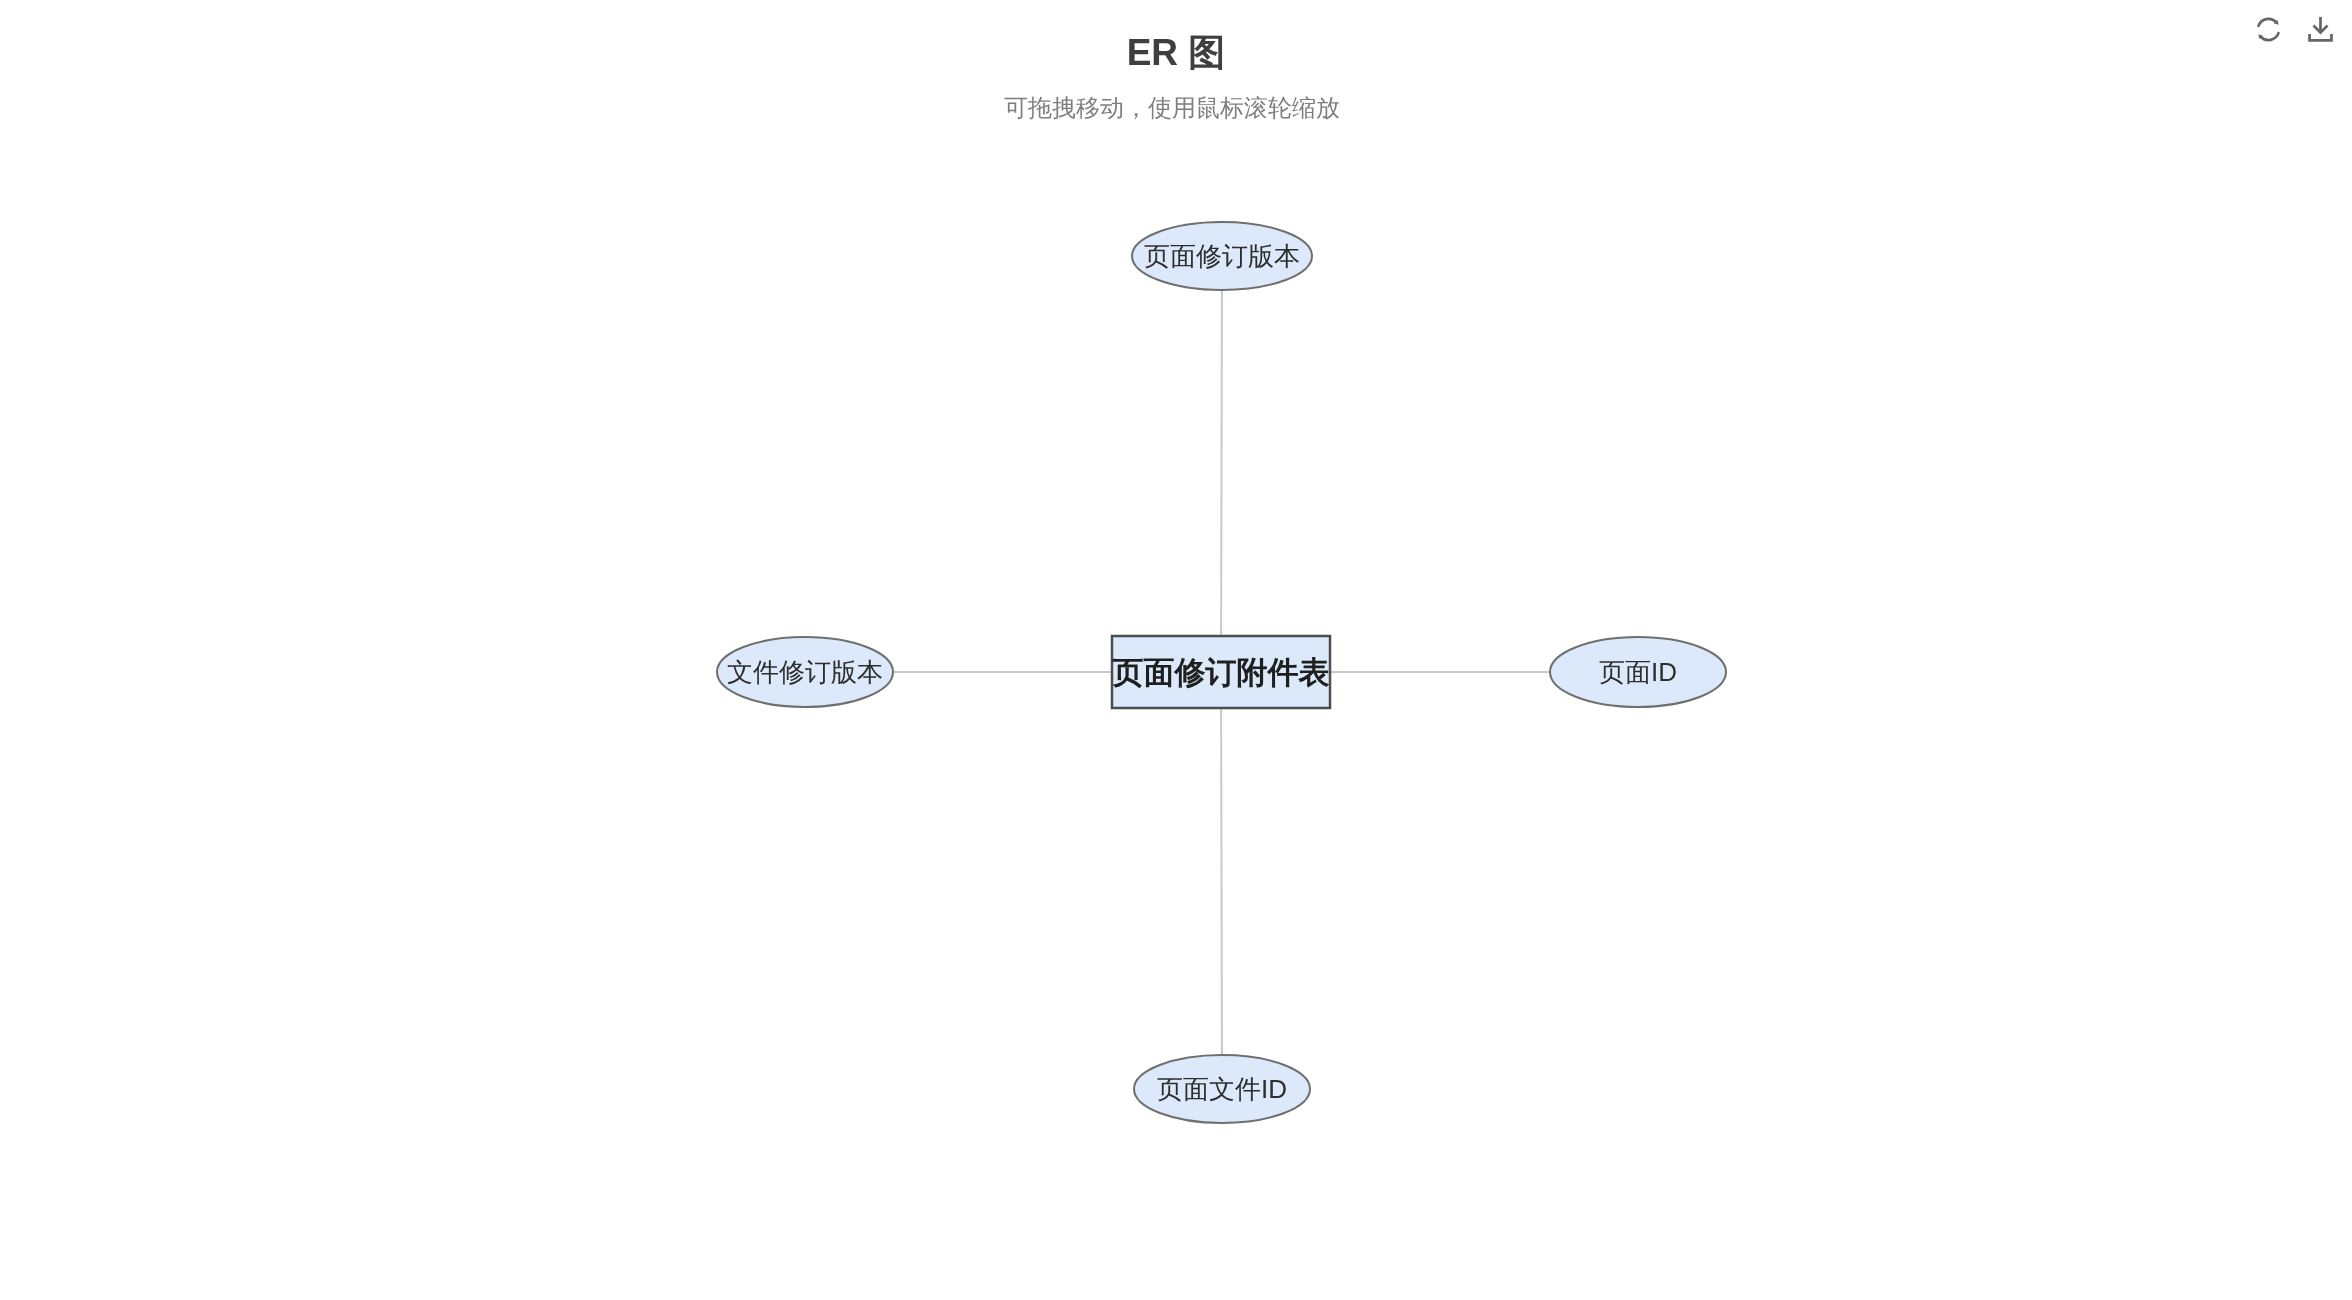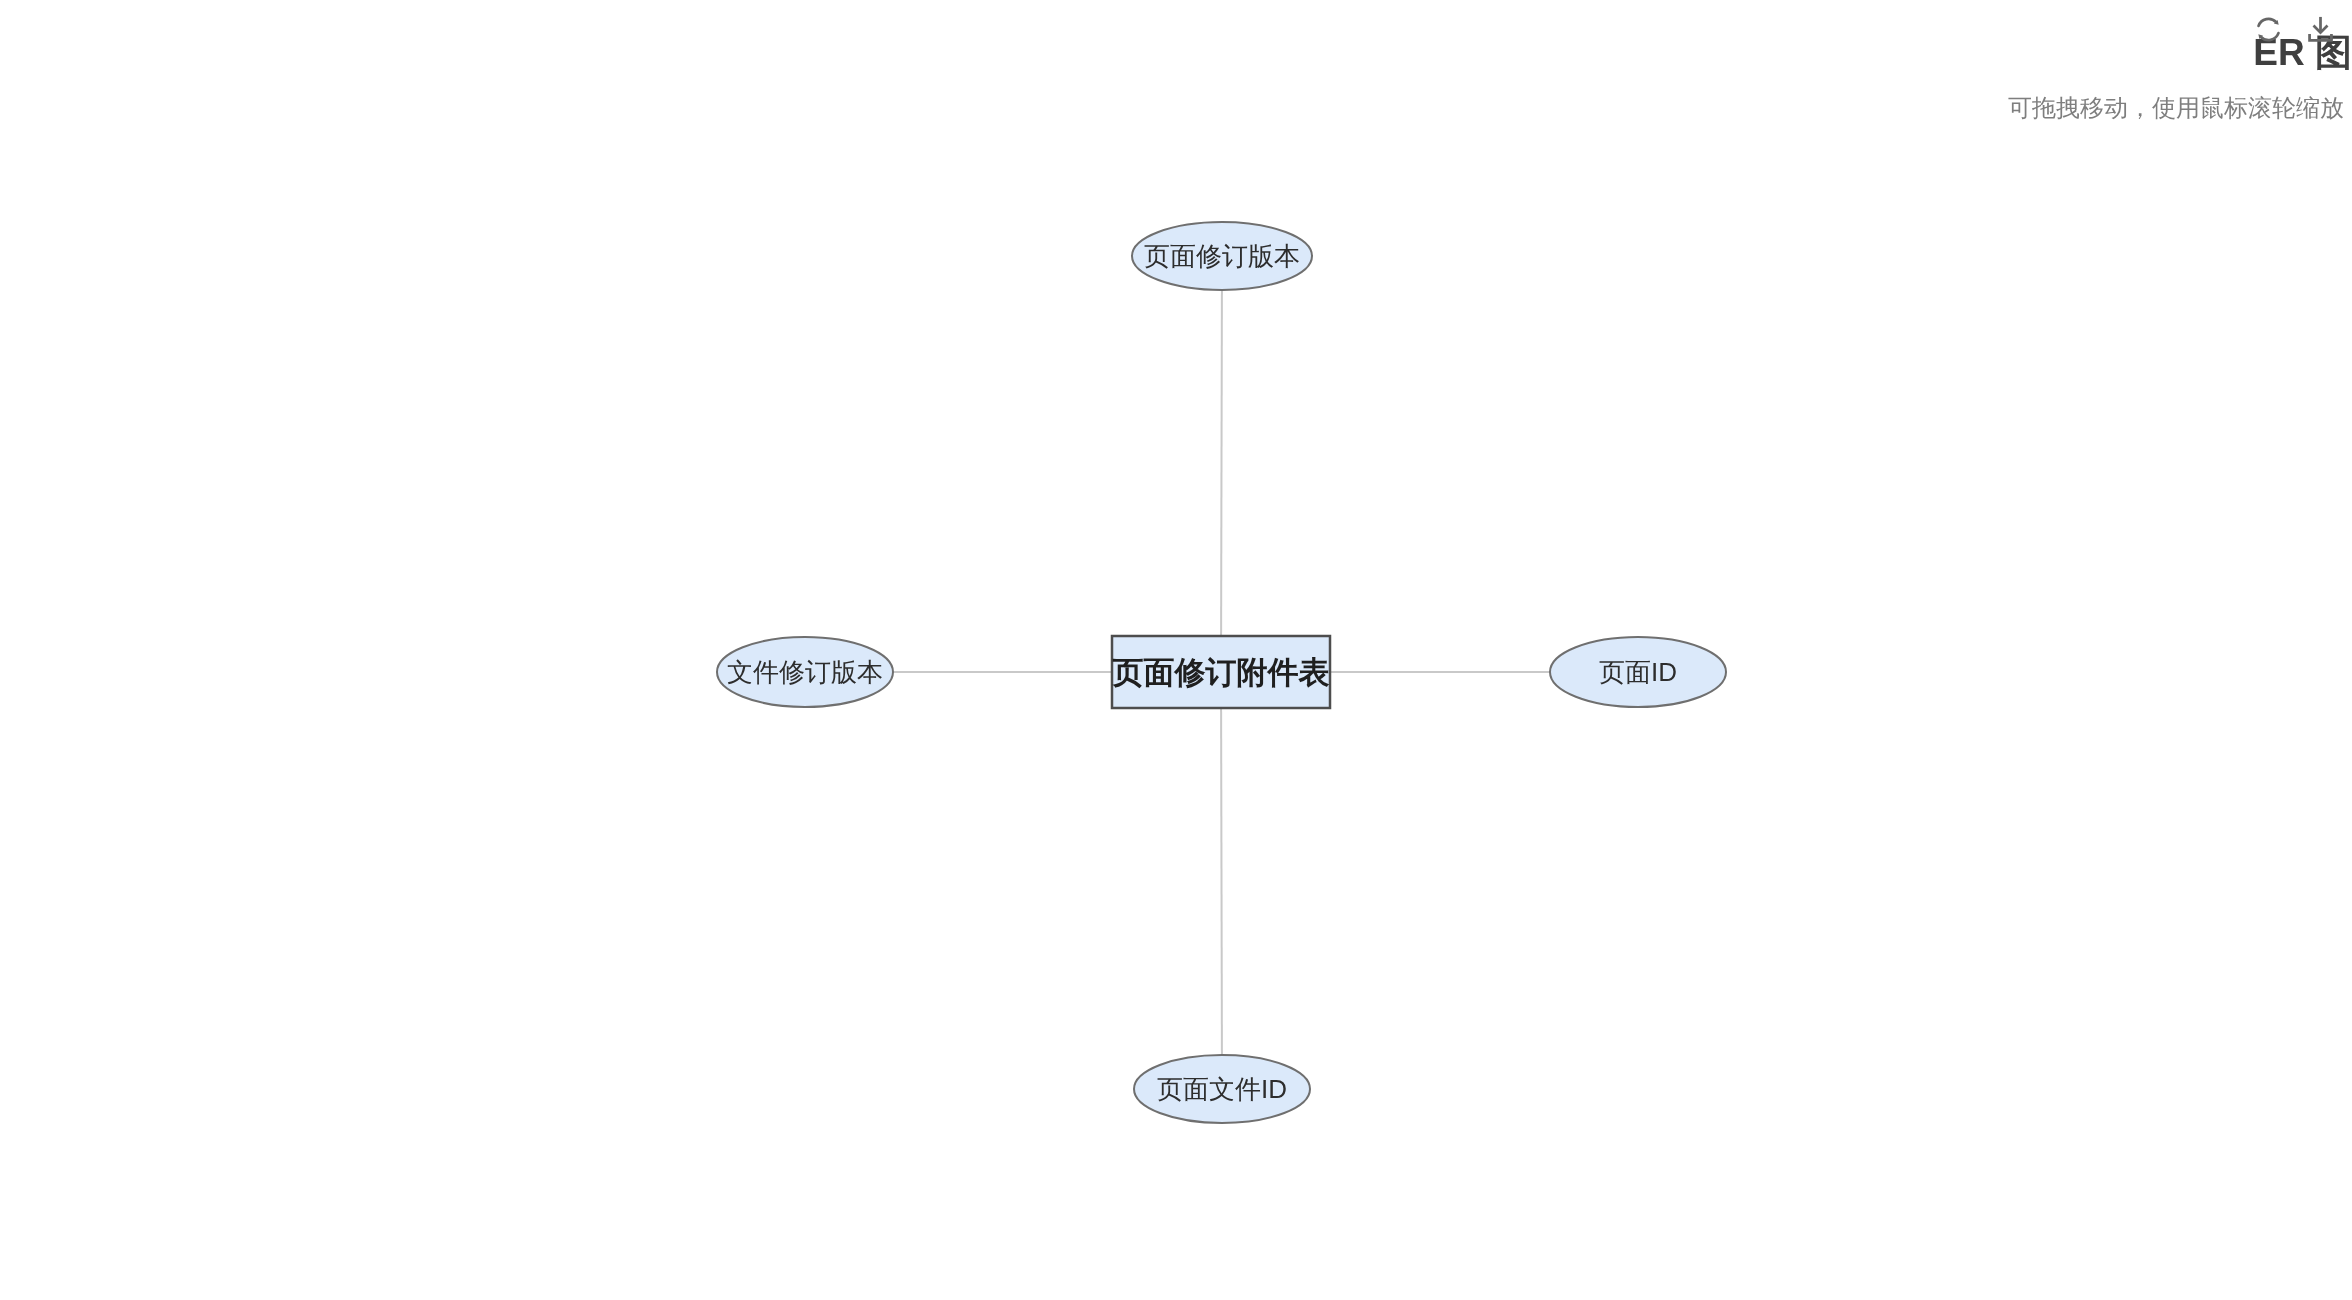--- a/index.html
+++ b/index.html
@@ -12,21 +12,21 @@
     height: 1300px;
     position: relative;
     overflow: hidden;
     font-family: "Liberation Sans", "DejaVu Sans", sans-serif;
   }
   .header {
     position: absolute;
     top: 0;
     left: 0;
     width: 100%;
-    text-align: right;
+    text-align: center;
     pointer-events: none;
   }
   .title {
     margin: 32px 0 0 0;
     font-size: 37px;
     line-height: 1.15;
     font-weight: 700;
     color: var(--title-color, #3f3f3f);
   }
   .subtitle {

